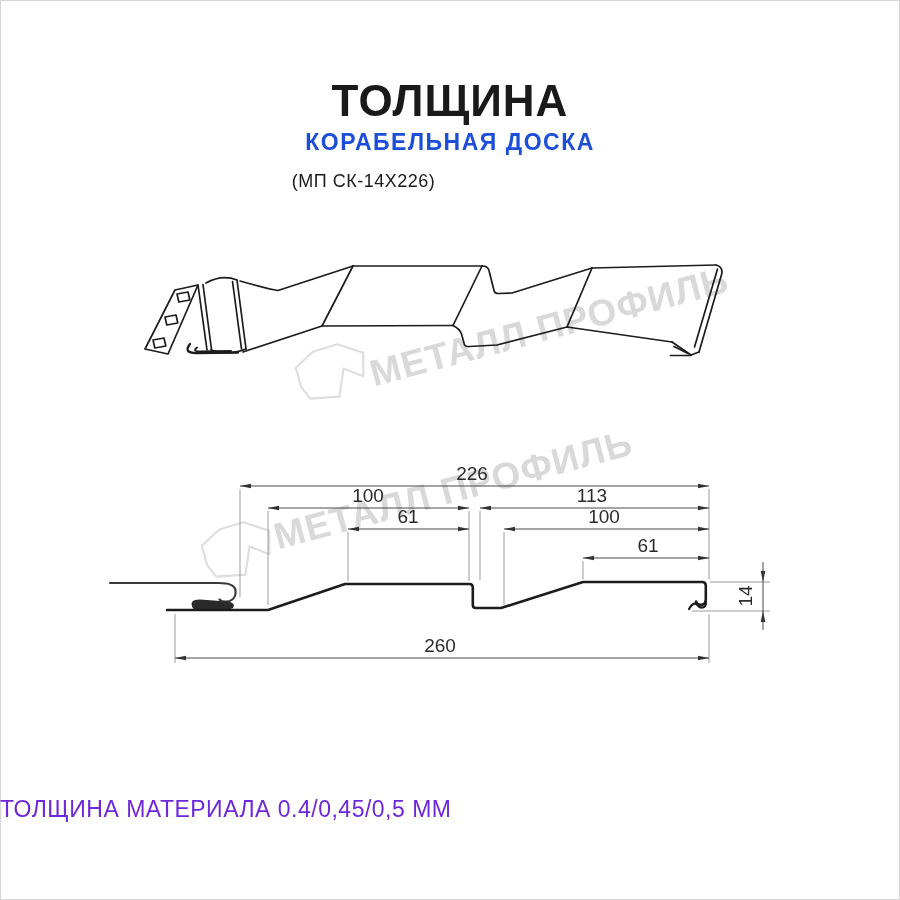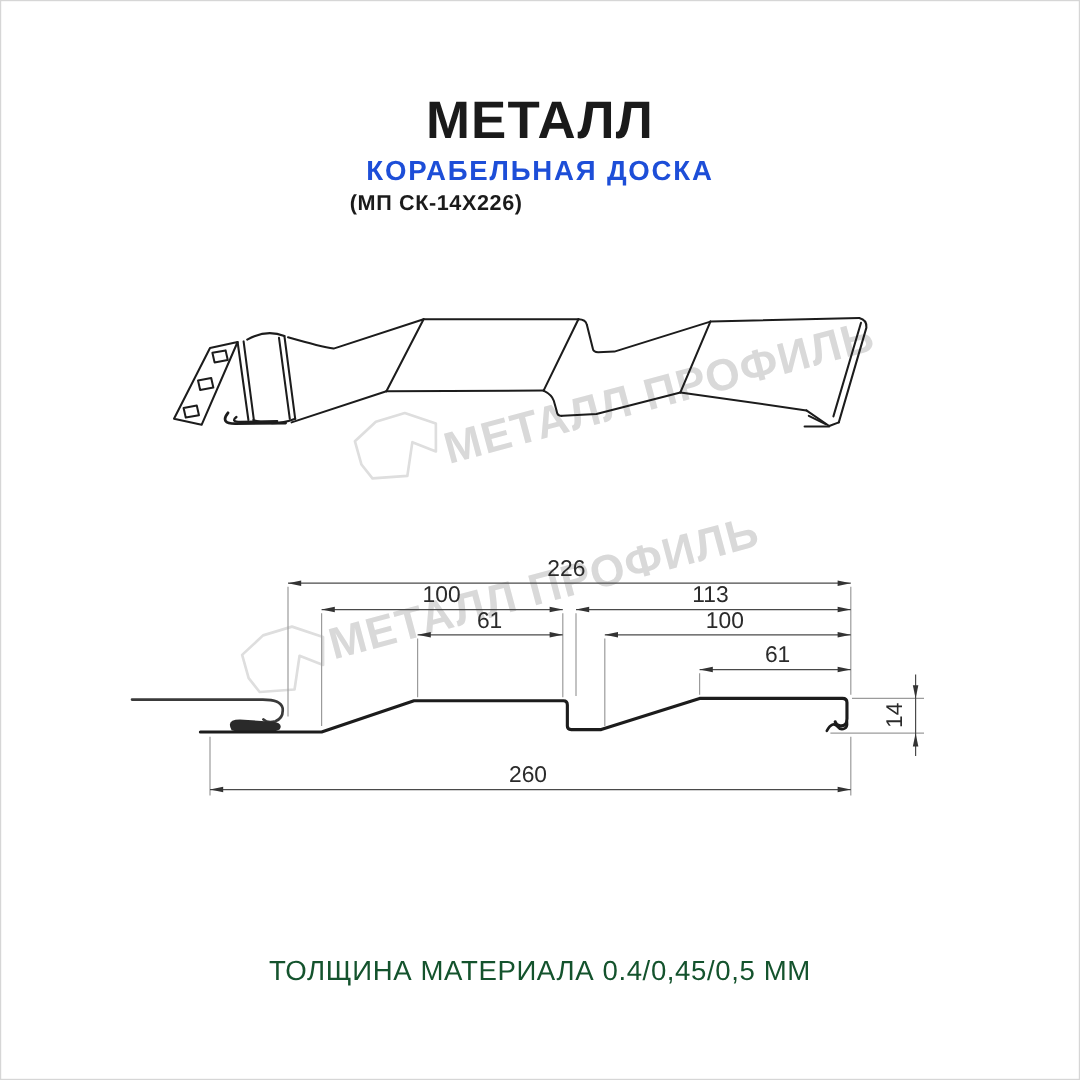--- a/index.html
+++ b/index.html
@@ -10,46 +10,46 @@
   }
   .title{
     position:absolute;left:0;top:76px;width:900px;
     font-size:44px;font-weight:bold;letter-spacing:1px;color:#1a1a1a;
   }
   .subtitle{
     position:absolute;left:0;top:129px;width:900px;
     font-size:23px;font-weight:600;letter-spacing:1.5px;color:#1d4ed8;
   }
   .code{
-    position:absolute;left:0;top:159px;width:727px;
-    font-size:18px;font-weight:700;letter-spacing:0.5px;color:#1b1b1b;
+    position:absolute;left:0;top:171px;width:727px;
+    font-size:18px;font-weight:400;letter-spacing:0.5px;color:#1b1b1b;
   }
   .center{text-align:center;}
   .wm{
     position:absolute;height:46px;line-height:46px;white-space:nowrap;
     font-size:37px;font-weight:bold;letter-spacing:1px;
     transform:rotate(-15deg);transform-origin:0 50%;
     user-select:none;pointer-events:none;
   }
   .wm1{left:371px;top:352px;}
   .wm2{left:275px;top:515px;}
   .footer{
-    position:absolute;left:0;top:796px;width:900px;text-align:center;
-    font-size:23px;font-weight:500;letter-spacing:0.5px;color:#14532d;
+    position:absolute;left:0;top:796px;width:900px;
+    font-size:23px;font-weight:500;letter-spacing:0.5px;color:#6d28d9;
   }
   svg.sheet{position:absolute;left:0;top:0;}
   svg text{font-family:"Liberation Sans",sans-serif;}
   .dimtxt{font-size:19px;fill:#2b2b2b;}
 </style>
 </head>
 <body>
 
 <div class="canvas">
 
-  <div class="title center">МЕТАЛЛ</div>
+  <div class="title center">ТОЛЩИНА</div>
   <div class="subtitle center">КОРАБЕЛЬНАЯ ДОСКА</div>
   <div class="code center">(МП СК-14Х226)</div>
 
   <div class="wm wm1" style="color:#d9d9d9;">МЕТАЛЛ ПРОФИЛЬ</div>
   <div class="wm wm2" style="color:#d9d9d9;">МЕТАЛЛ ПРОФИЛЬ</div>
 
   <svg class="sheet" width="900" height="900" viewBox="0 0 900 900">
 
     <g stroke="#dedede" stroke-width="2.2" fill="none" stroke-linejoin="round" transform="translate(293,352) rotate(-10)">
       <path d="M2,36 L0,16 L20,3 L45,0 L69,13 L65,36 L47,25 L38,52 L9,49 Z"></path>

